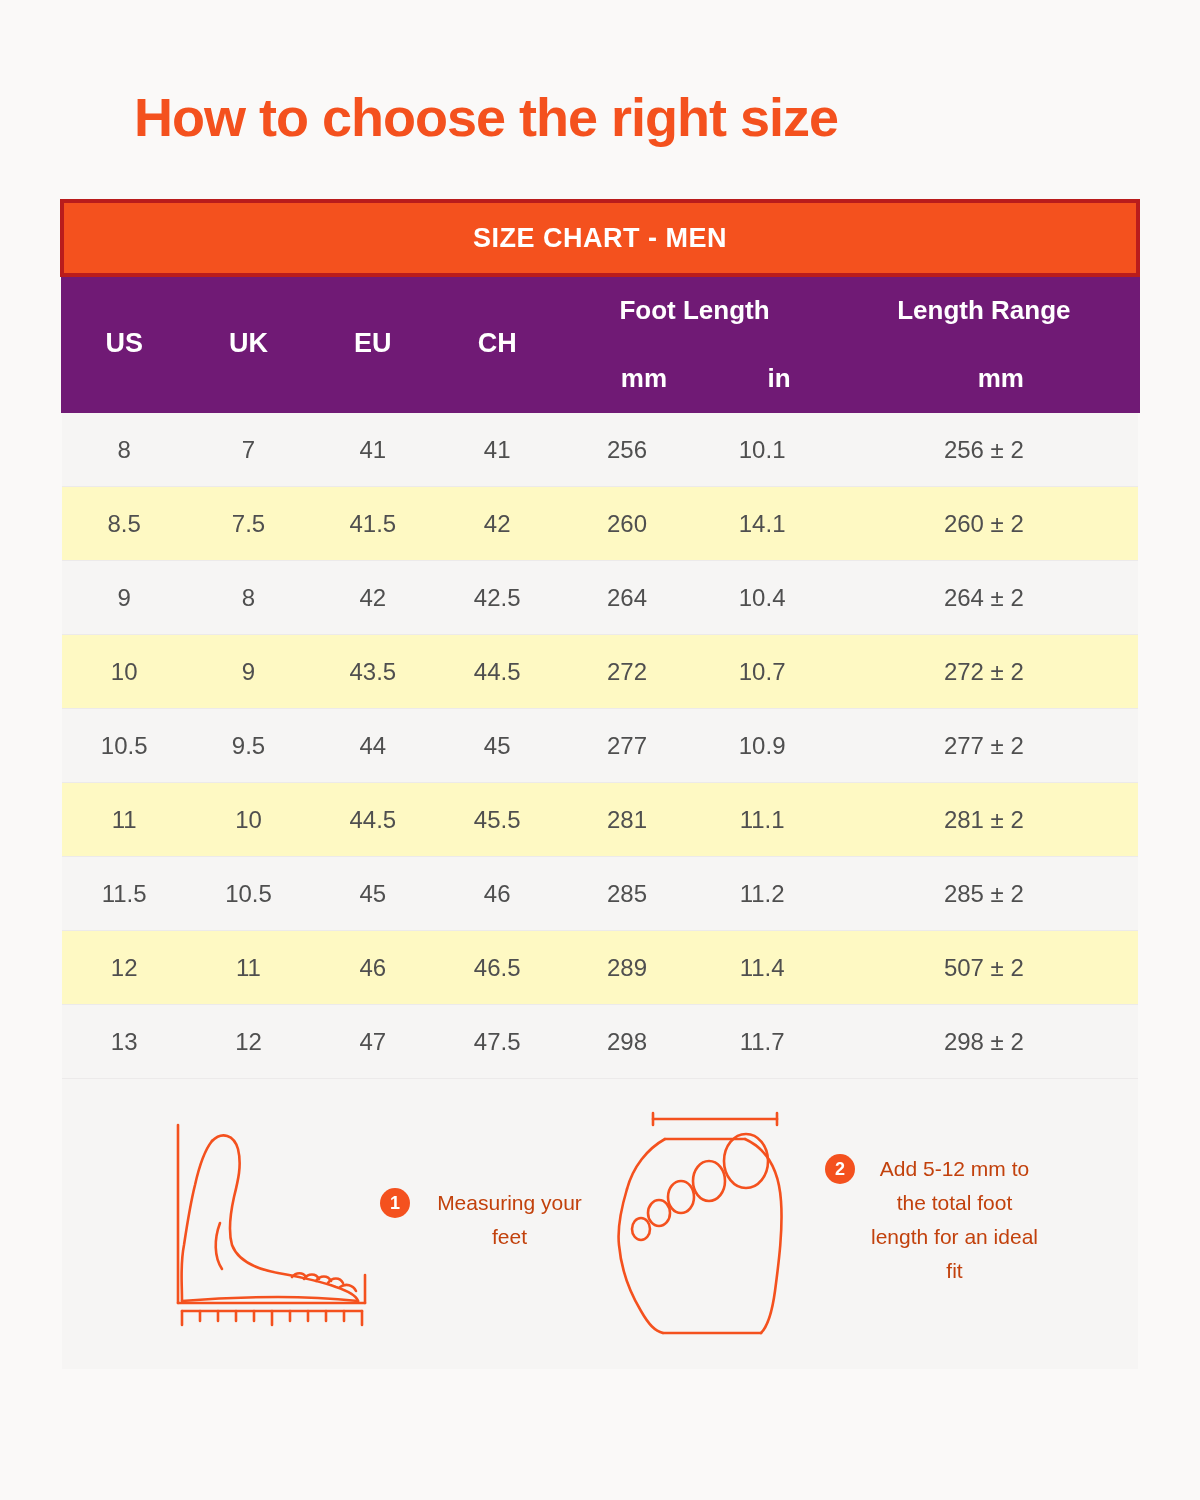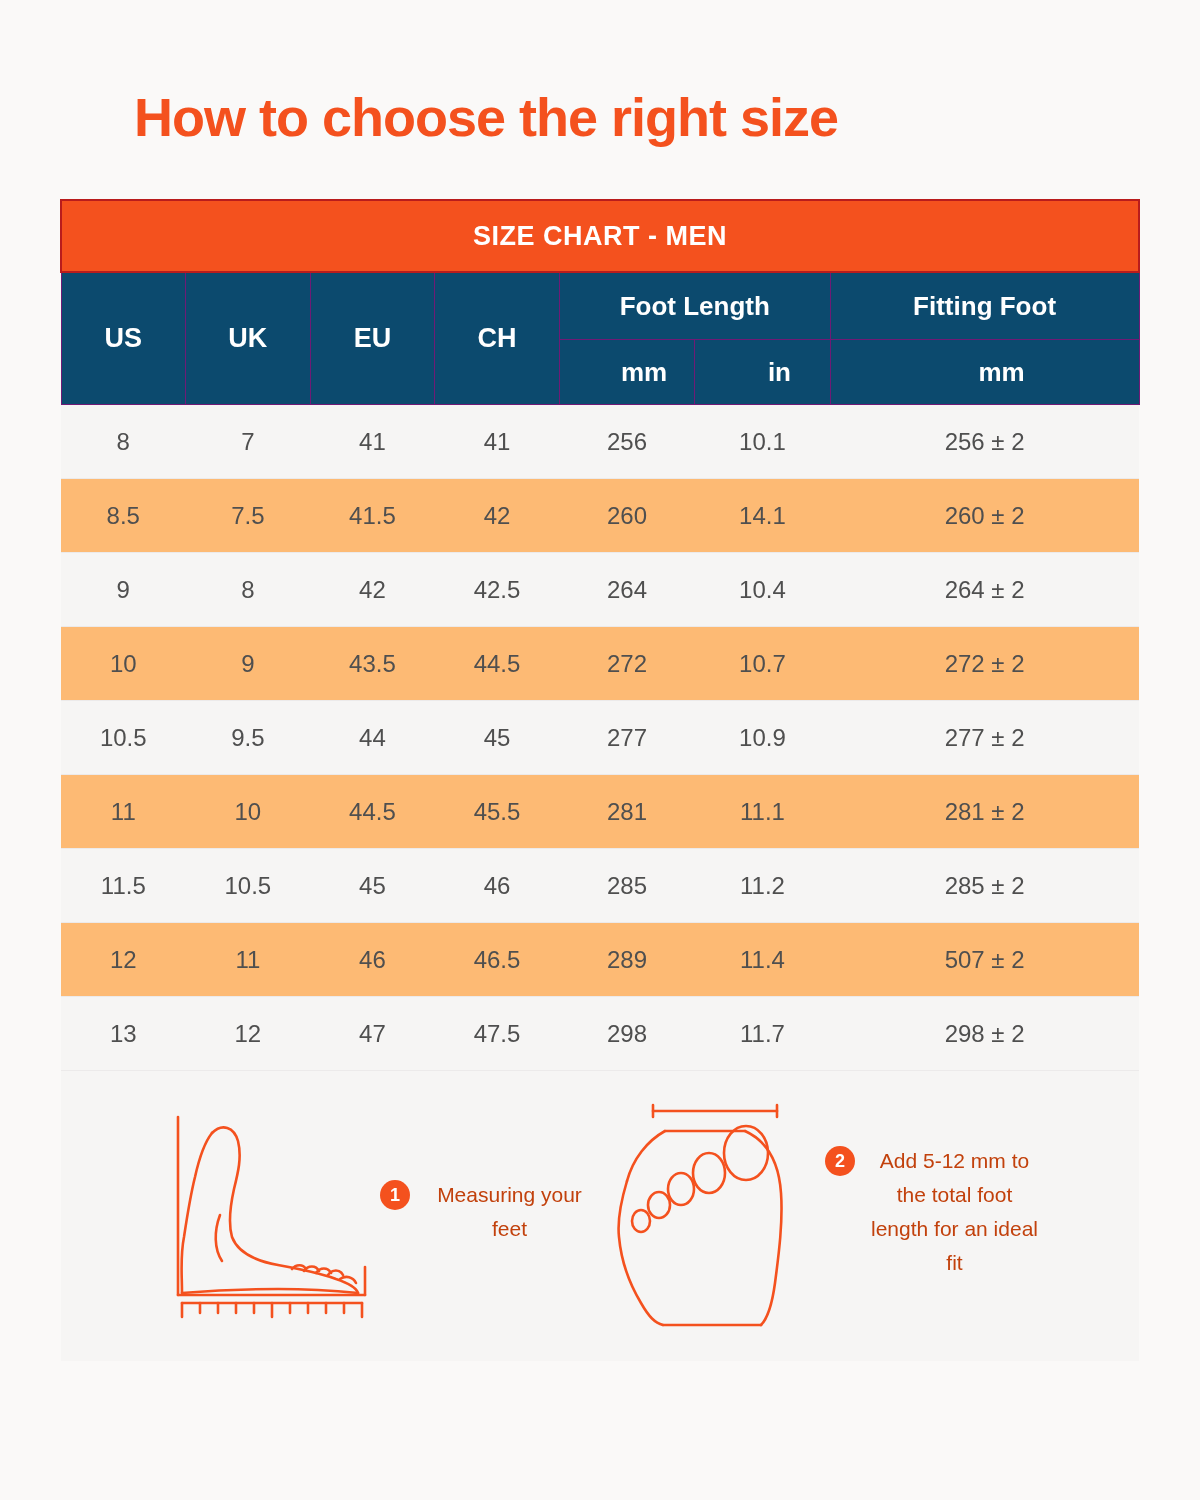--- a/index.html
+++ b/index.html
@@ -43,43 +43,43 @@
     text-align: center;
     vertical-align: middle;
   }
   .chart-title {
     background: #f4511e;
     color: #ffffff;
     font-size: 27px;
     font-weight: bold;
     letter-spacing: 0.5px;
     height: 68px;
-    border: 2px solid #b91c1c;
+    border: 4px solid #b91c1c;
   }
   .hdr {
-    background: #0c4a6e;
+    background: #701a75;
     color: #ffffff;
     font-weight: bold;
     font-size: 26px;
-    border: 1px solid #701a75;
+    border: 3px solid #701a75;
     margin-left: 12px;
   }
   .hdr.tall { height: 126px; font-size: 27px; }
   .hdr.sub { height: 62px; padding-left: 35px; }
   .hdr.grp { height: 64px; }
   td.cell {
     font-size: 24px;
     color: #4f4f4f;
     height: 71px;
     border-bottom: 1px solid #eceaea;
     background: #f6f5f4;
     font-weight: normal;
   }
   tr.row-alt td.cell {
-    background: #fdba74;
+    background: #fef9c3;
   }
   .diagram-cell {
     background: #f6f5f4;
     padding: 0;
     border: none;
   }
   .diagram {
     display: flex;
     align-items: center;
     justify-content: center;
@@ -151,21 +151,21 @@
       <thead>
         <tr>
           <th class="chart-title" colspan="7">SIZE CHART - MEN</th>
         </tr>
         <tr>
           <th class="hdr tall" rowspan="2">US</th>
           <th class="hdr tall" rowspan="2">UK</th>
           <th class="hdr tall" rowspan="2">EU</th>
           <th class="hdr tall" rowspan="2">CH</th>
           <th class="hdr grp" colspan="2">Foot Length</th>
-          <th class="hdr grp" rowspan="1">Fitting Foot</th>
+          <th class="hdr grp" rowspan="1">Length Range</th>
         </tr>
         <tr>
           <th class="hdr sub">mm</th>
           <th class="hdr sub">in</th>
           <th class="hdr sub">mm</th>
         </tr>
       </thead>
       <tbody>
         <tr>
           <td class="cell">8</td>

